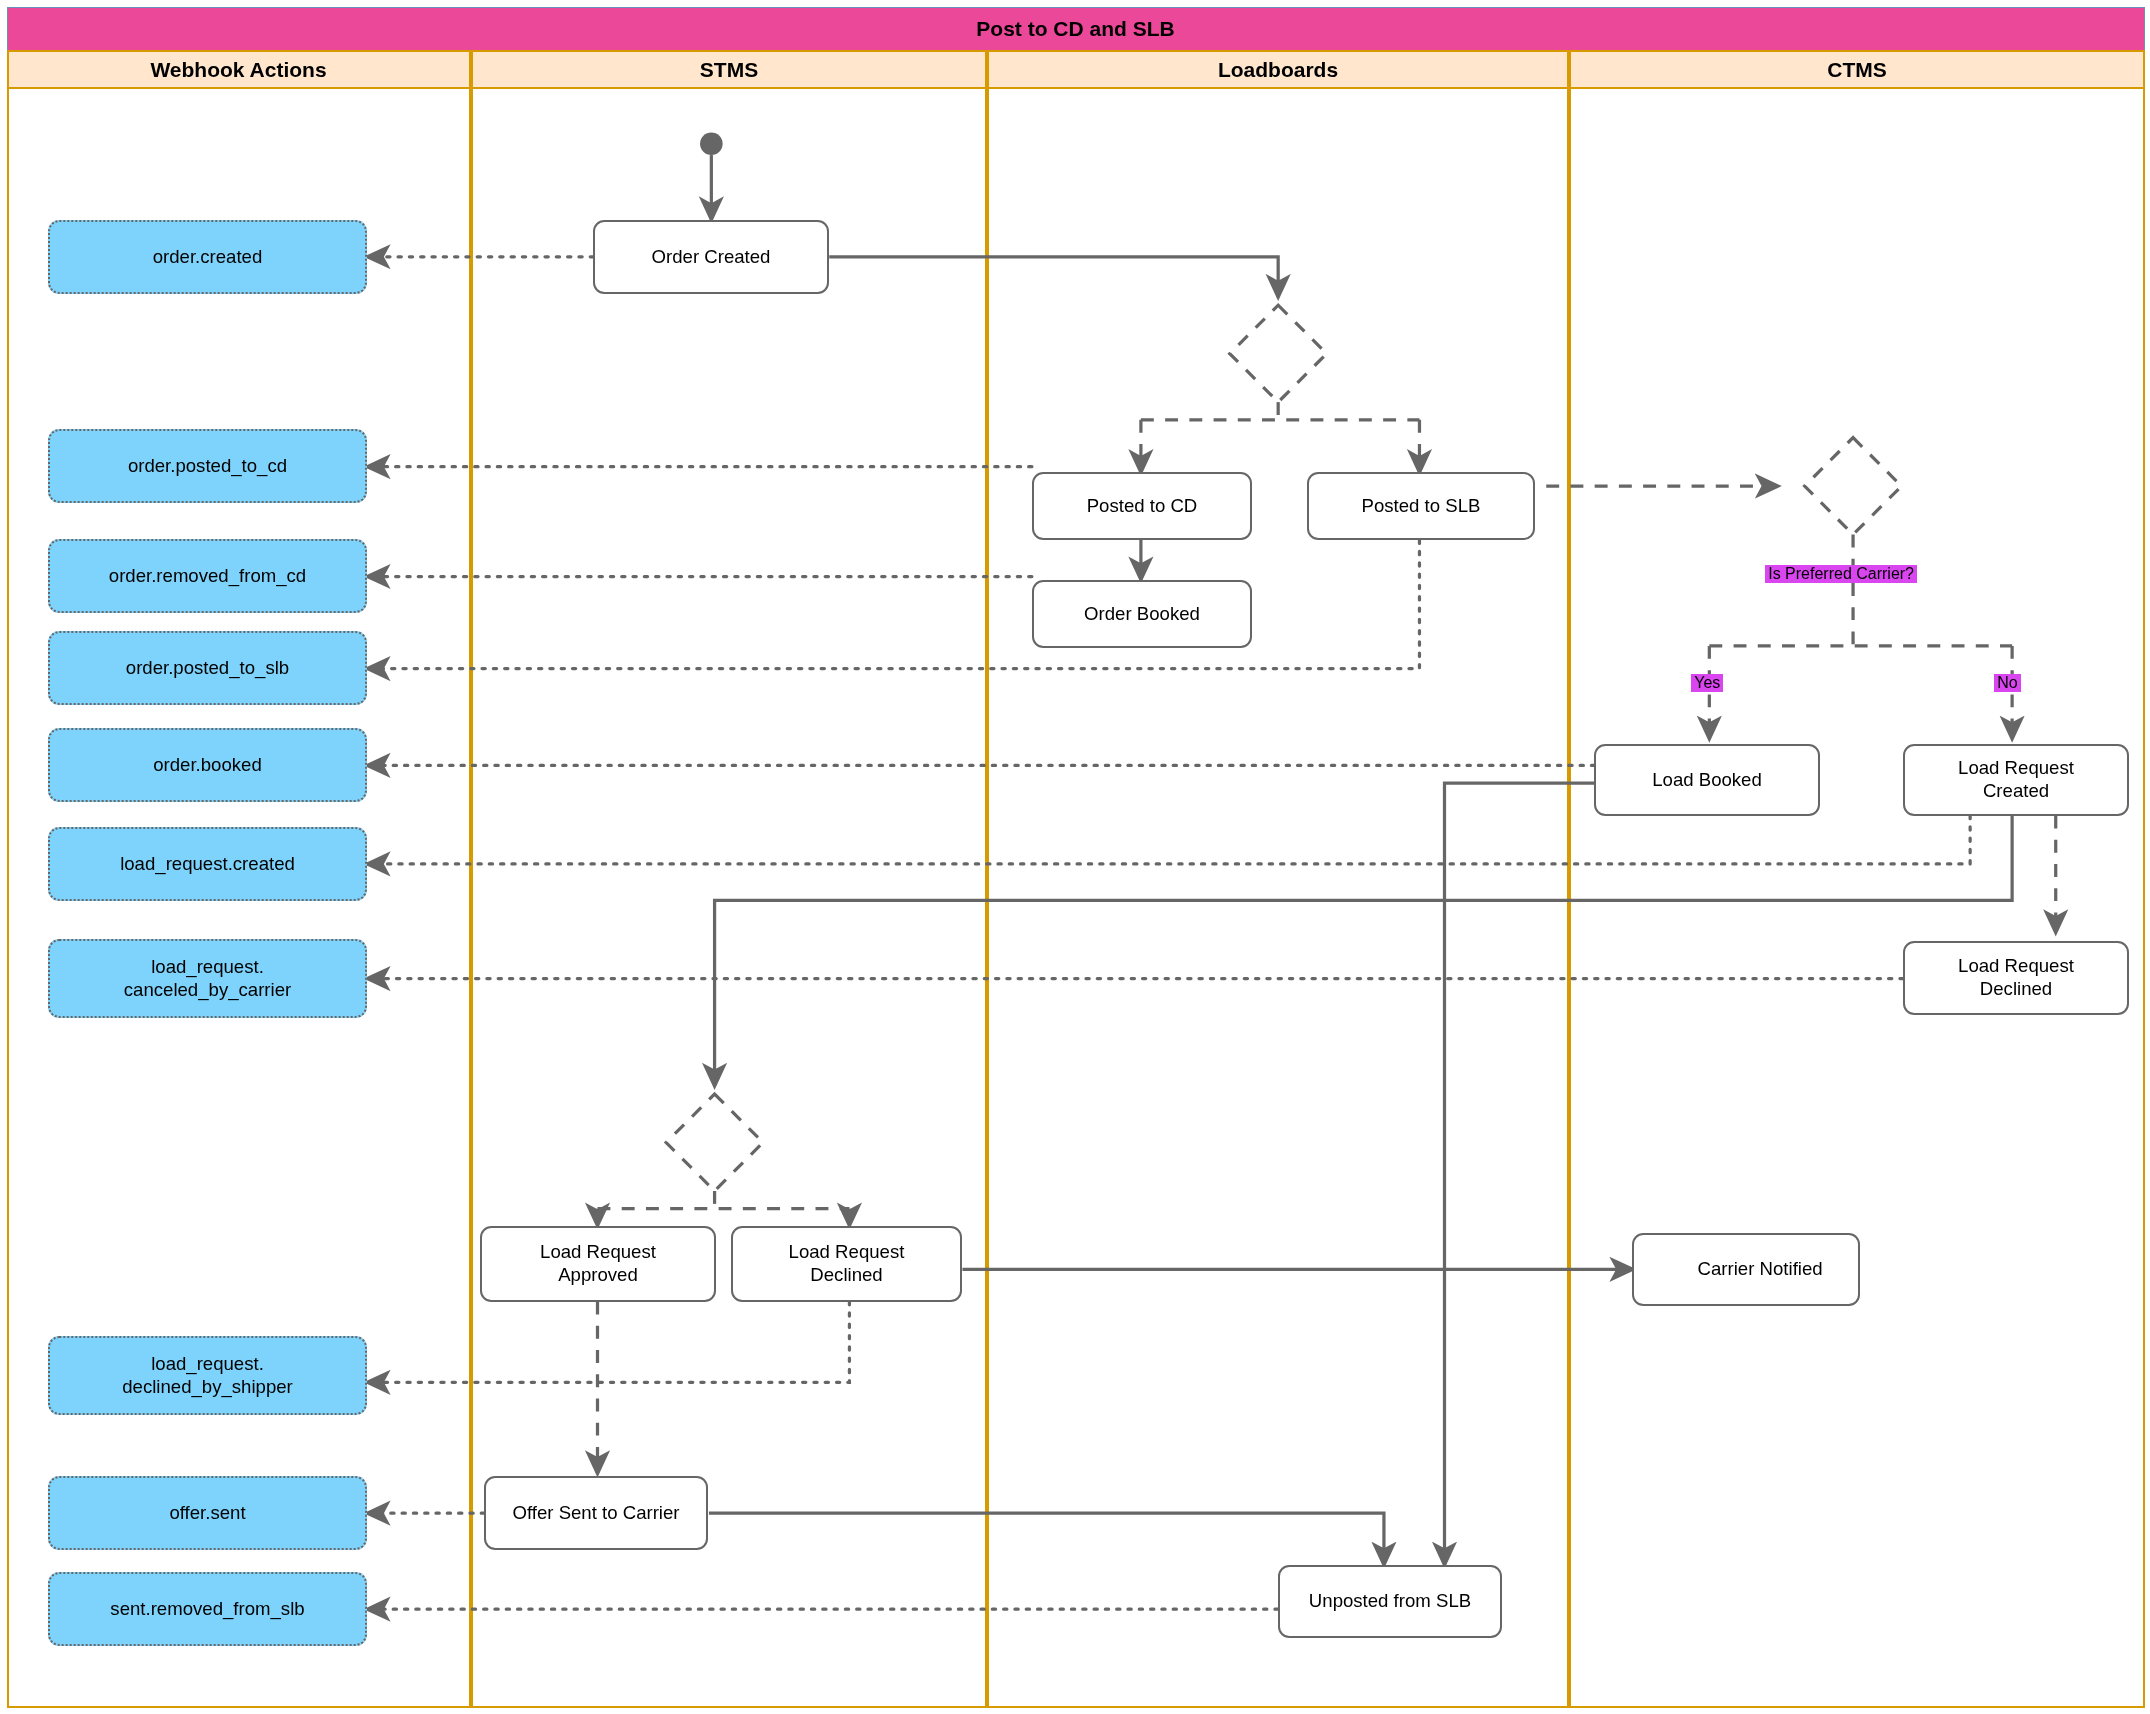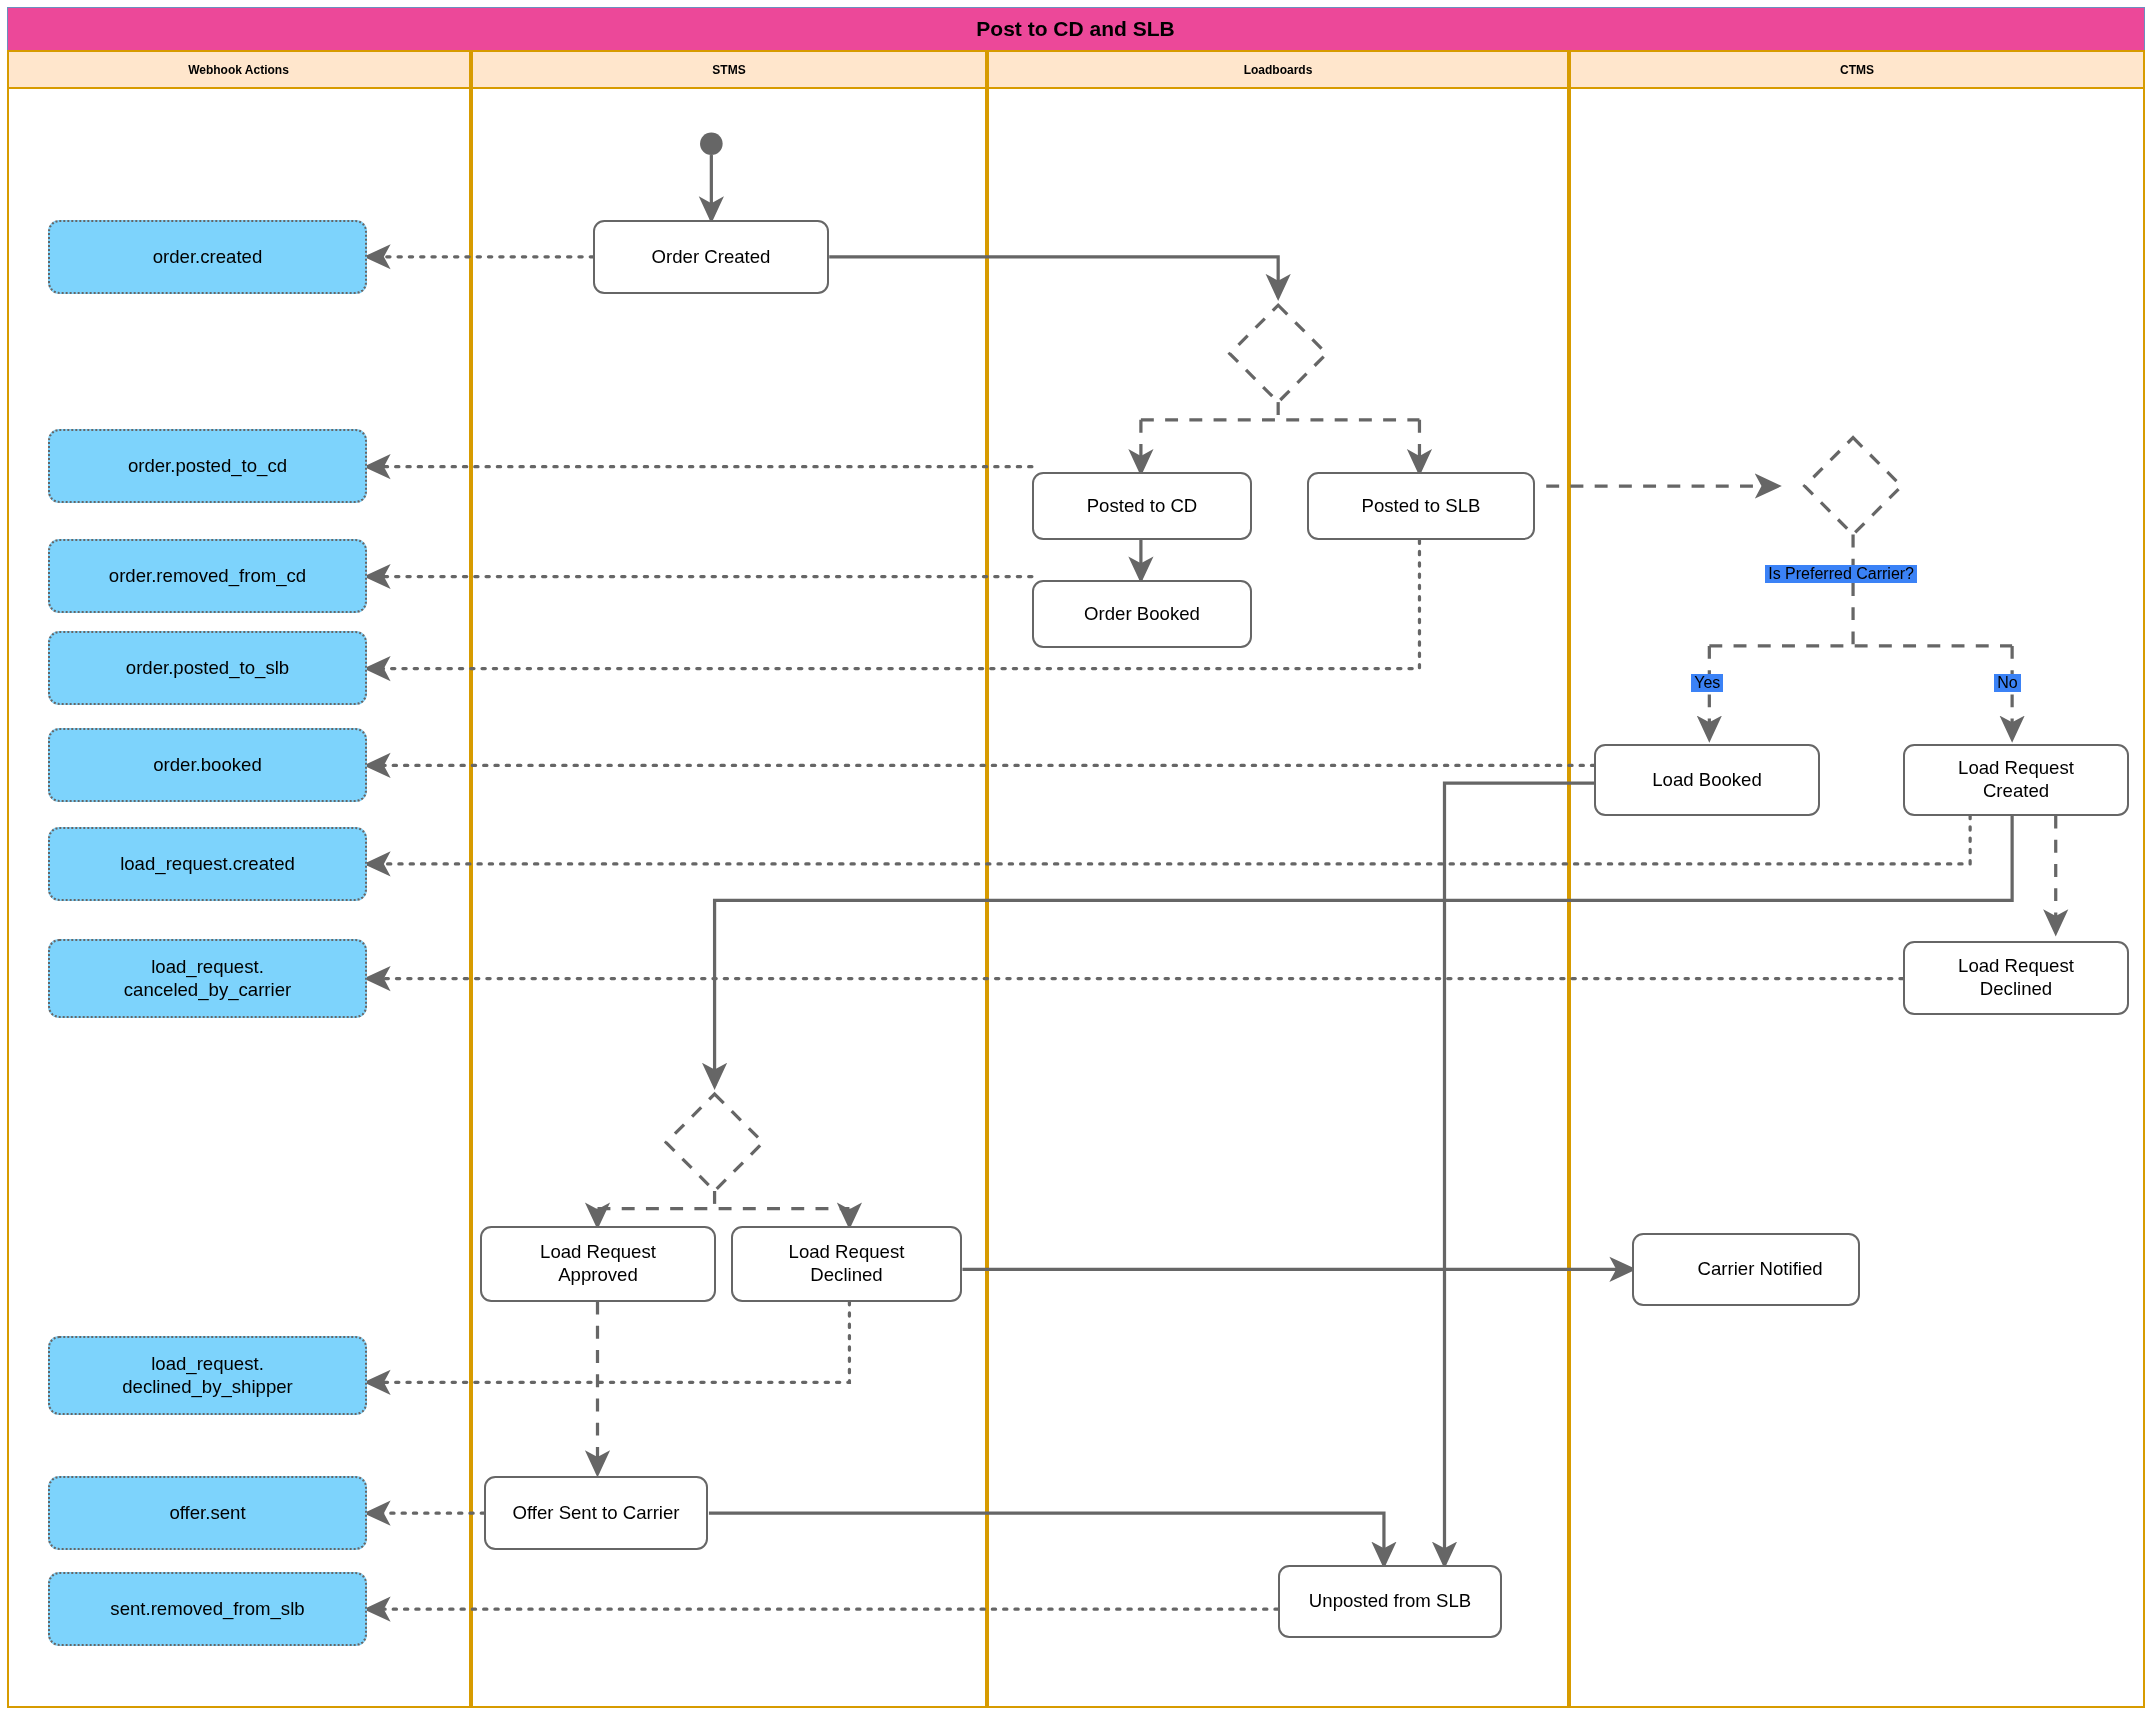--- a/index.html
+++ b/index.html
@@ -9,38 +9,38 @@
   .lane-title{
     position:absolute;left:6.5px;top:6.5px;width:2138px;height:44px;
     background:#ec4899;border:1.6px solid #6c8ebf;
     display:flex;align-items:center;justify-content:center;
     font-size:21px;font-weight:bold;color:#000;box-sizing:border-box;
   }
   .lane-head{
     position:absolute;top:50px;height:39px;background:#ffe6cc;
     border:2.4px solid #d79b00;box-sizing:border-box;
     display:flex;align-items:center;justify-content:center;
-    font-size:12px;font-weight:bold;color:#000;
+    font-size:21px;font-weight:bold;color:#000;
   }
   .lane-body{
     position:absolute;top:89px;height:1619px;
     border-left:2.4px solid #d79b00;border-right:2.4px solid #d79b00;
     border-bottom:2.4px solid #d79b00;box-sizing:border-box;
   }
   .node{
     position:absolute;box-sizing:border-box;
     display:flex;align-items:center;justify-content:center;text-align:center;
     font-size:18.6px;color:#000;line-height:1.22;background:#fff;
     border:2.4px solid #666666;border-radius:11.3px;padding:1.6px 4.8px;
   }
   .node.hook{
     border:2.4px dotted #666666;border-radius:11.3px;background:#7dd3fc;
   }
   .edge-label{
-    position:absolute;font-size:16px;color:#000;background:#3b82f6;
+    position:absolute;font-size:16px;color:#000;background:#d946ef;
     padding:0 3.2px;white-space:nowrap;
   }
 </style>
 </head>
 <body>
 
 <div id="canvas">
 
   <div class="lane-title">Post to CD and SLB</div>
 

